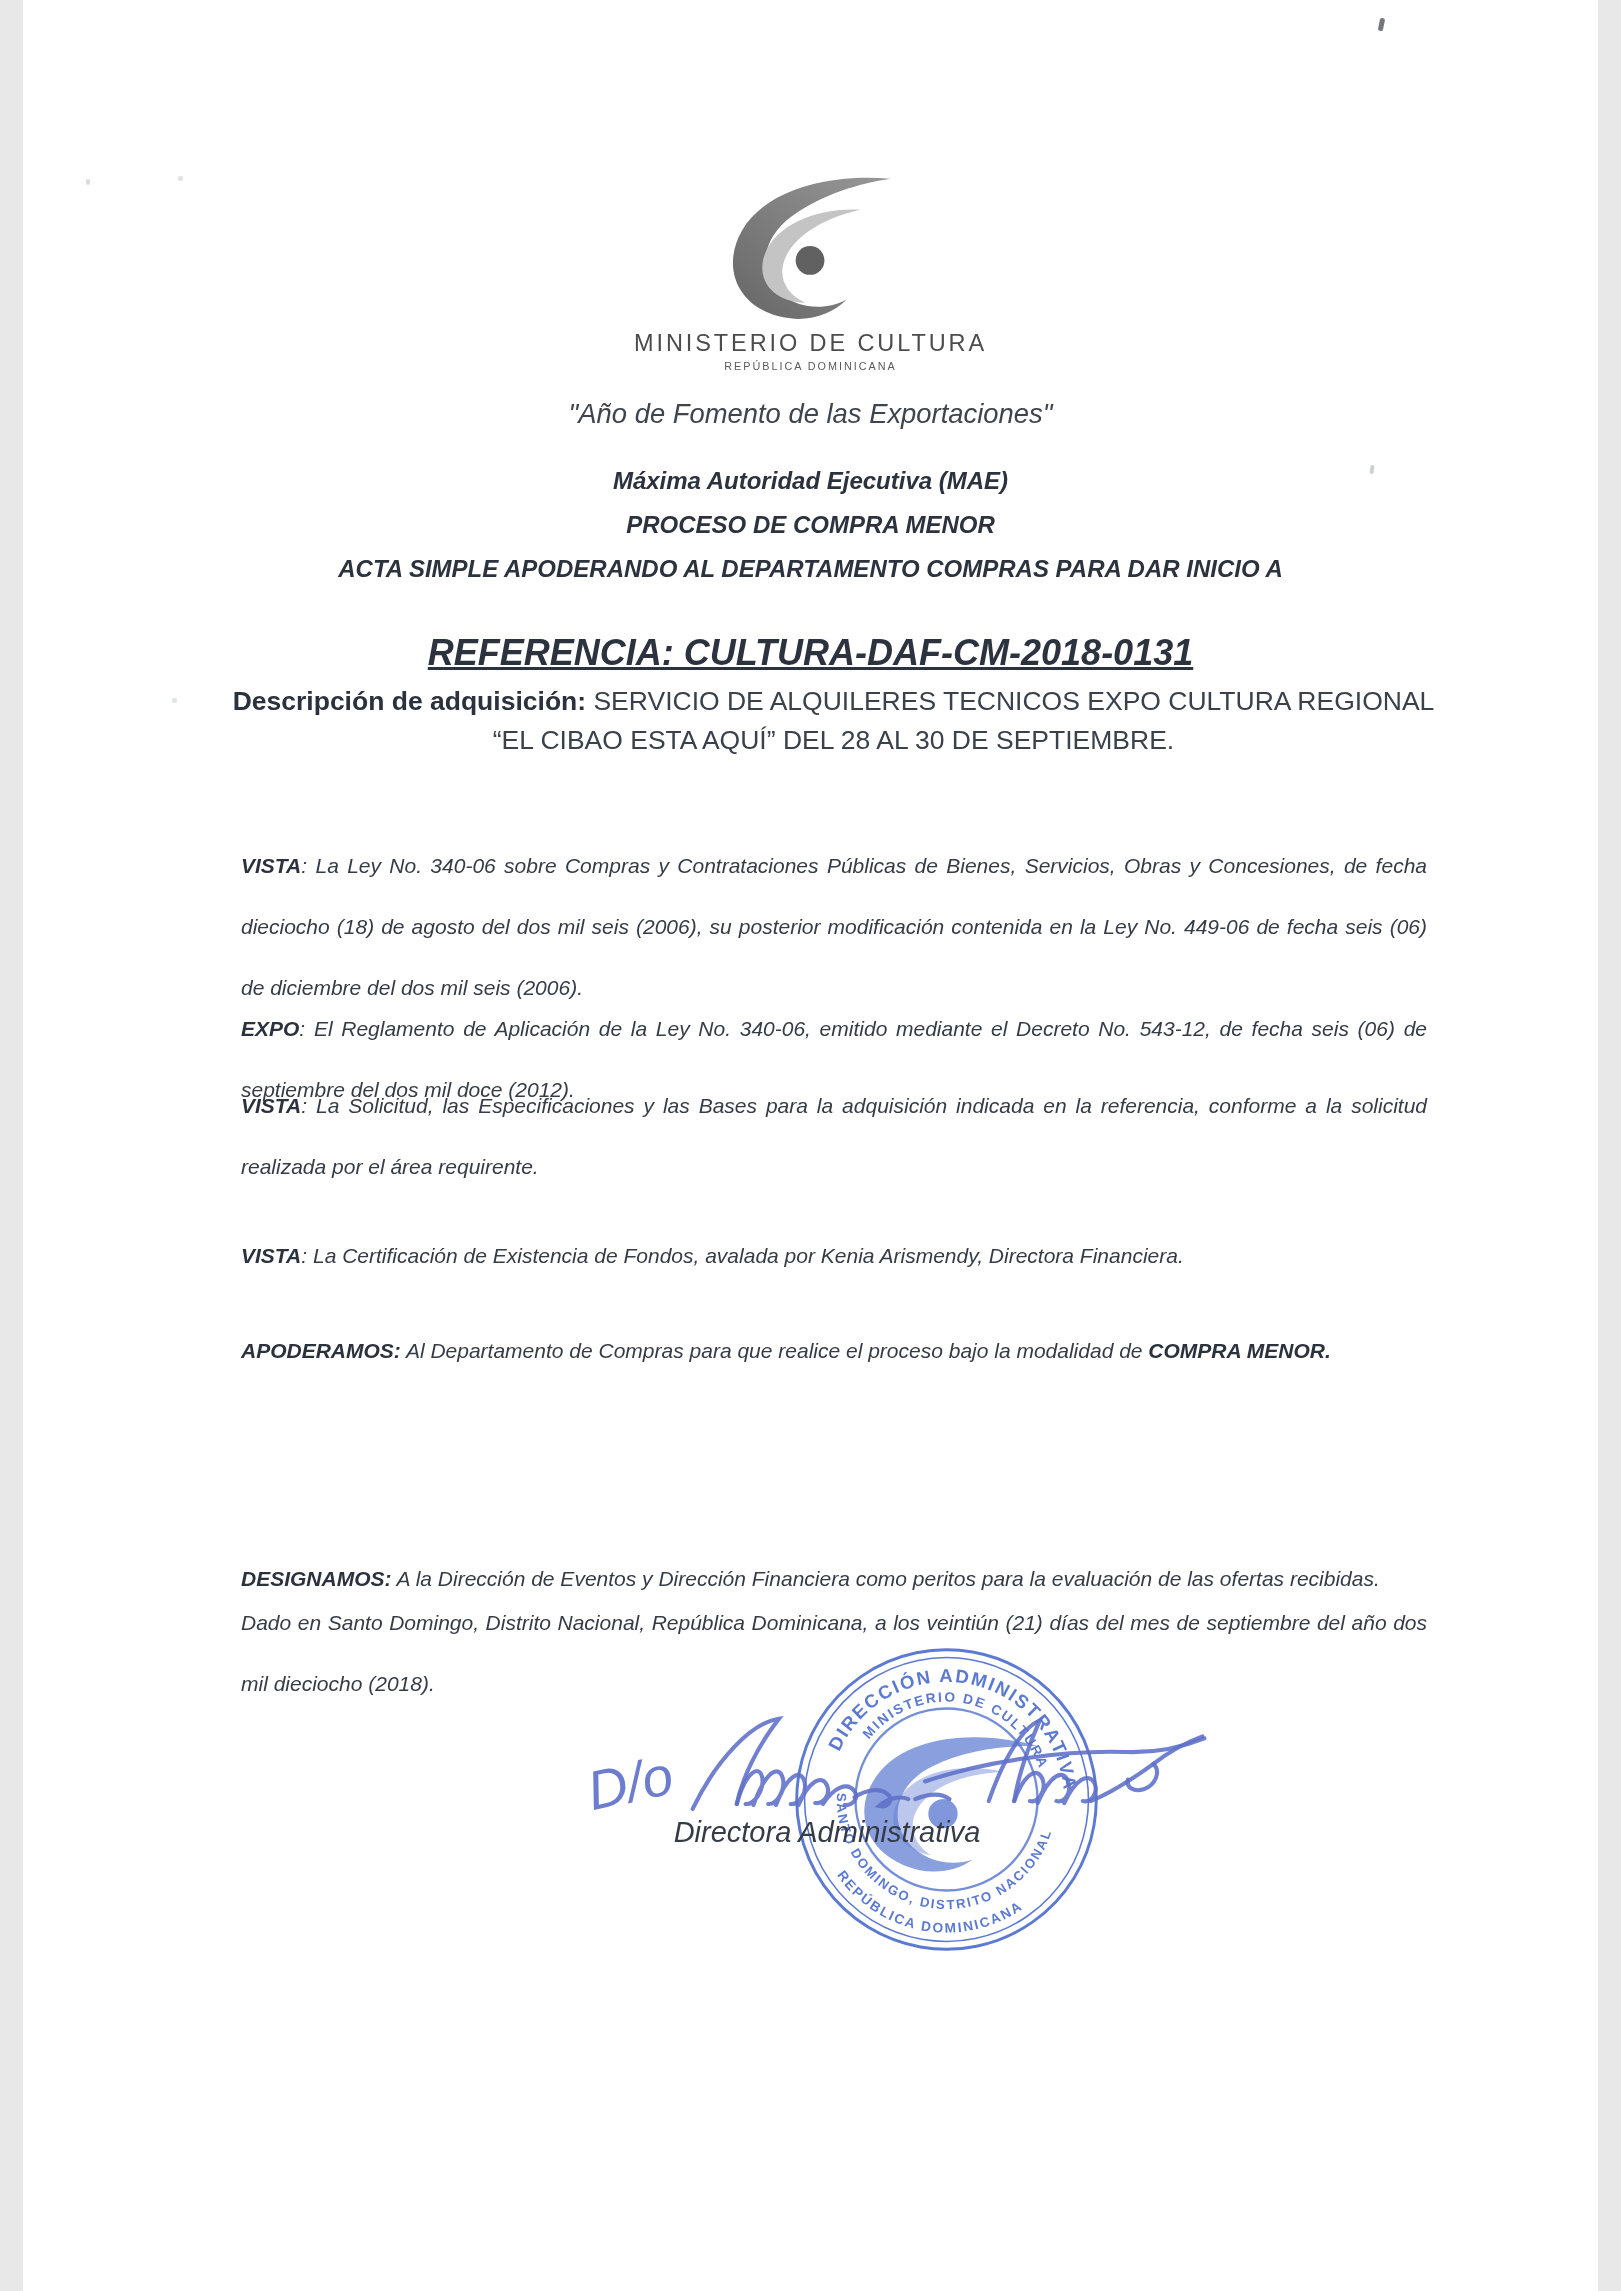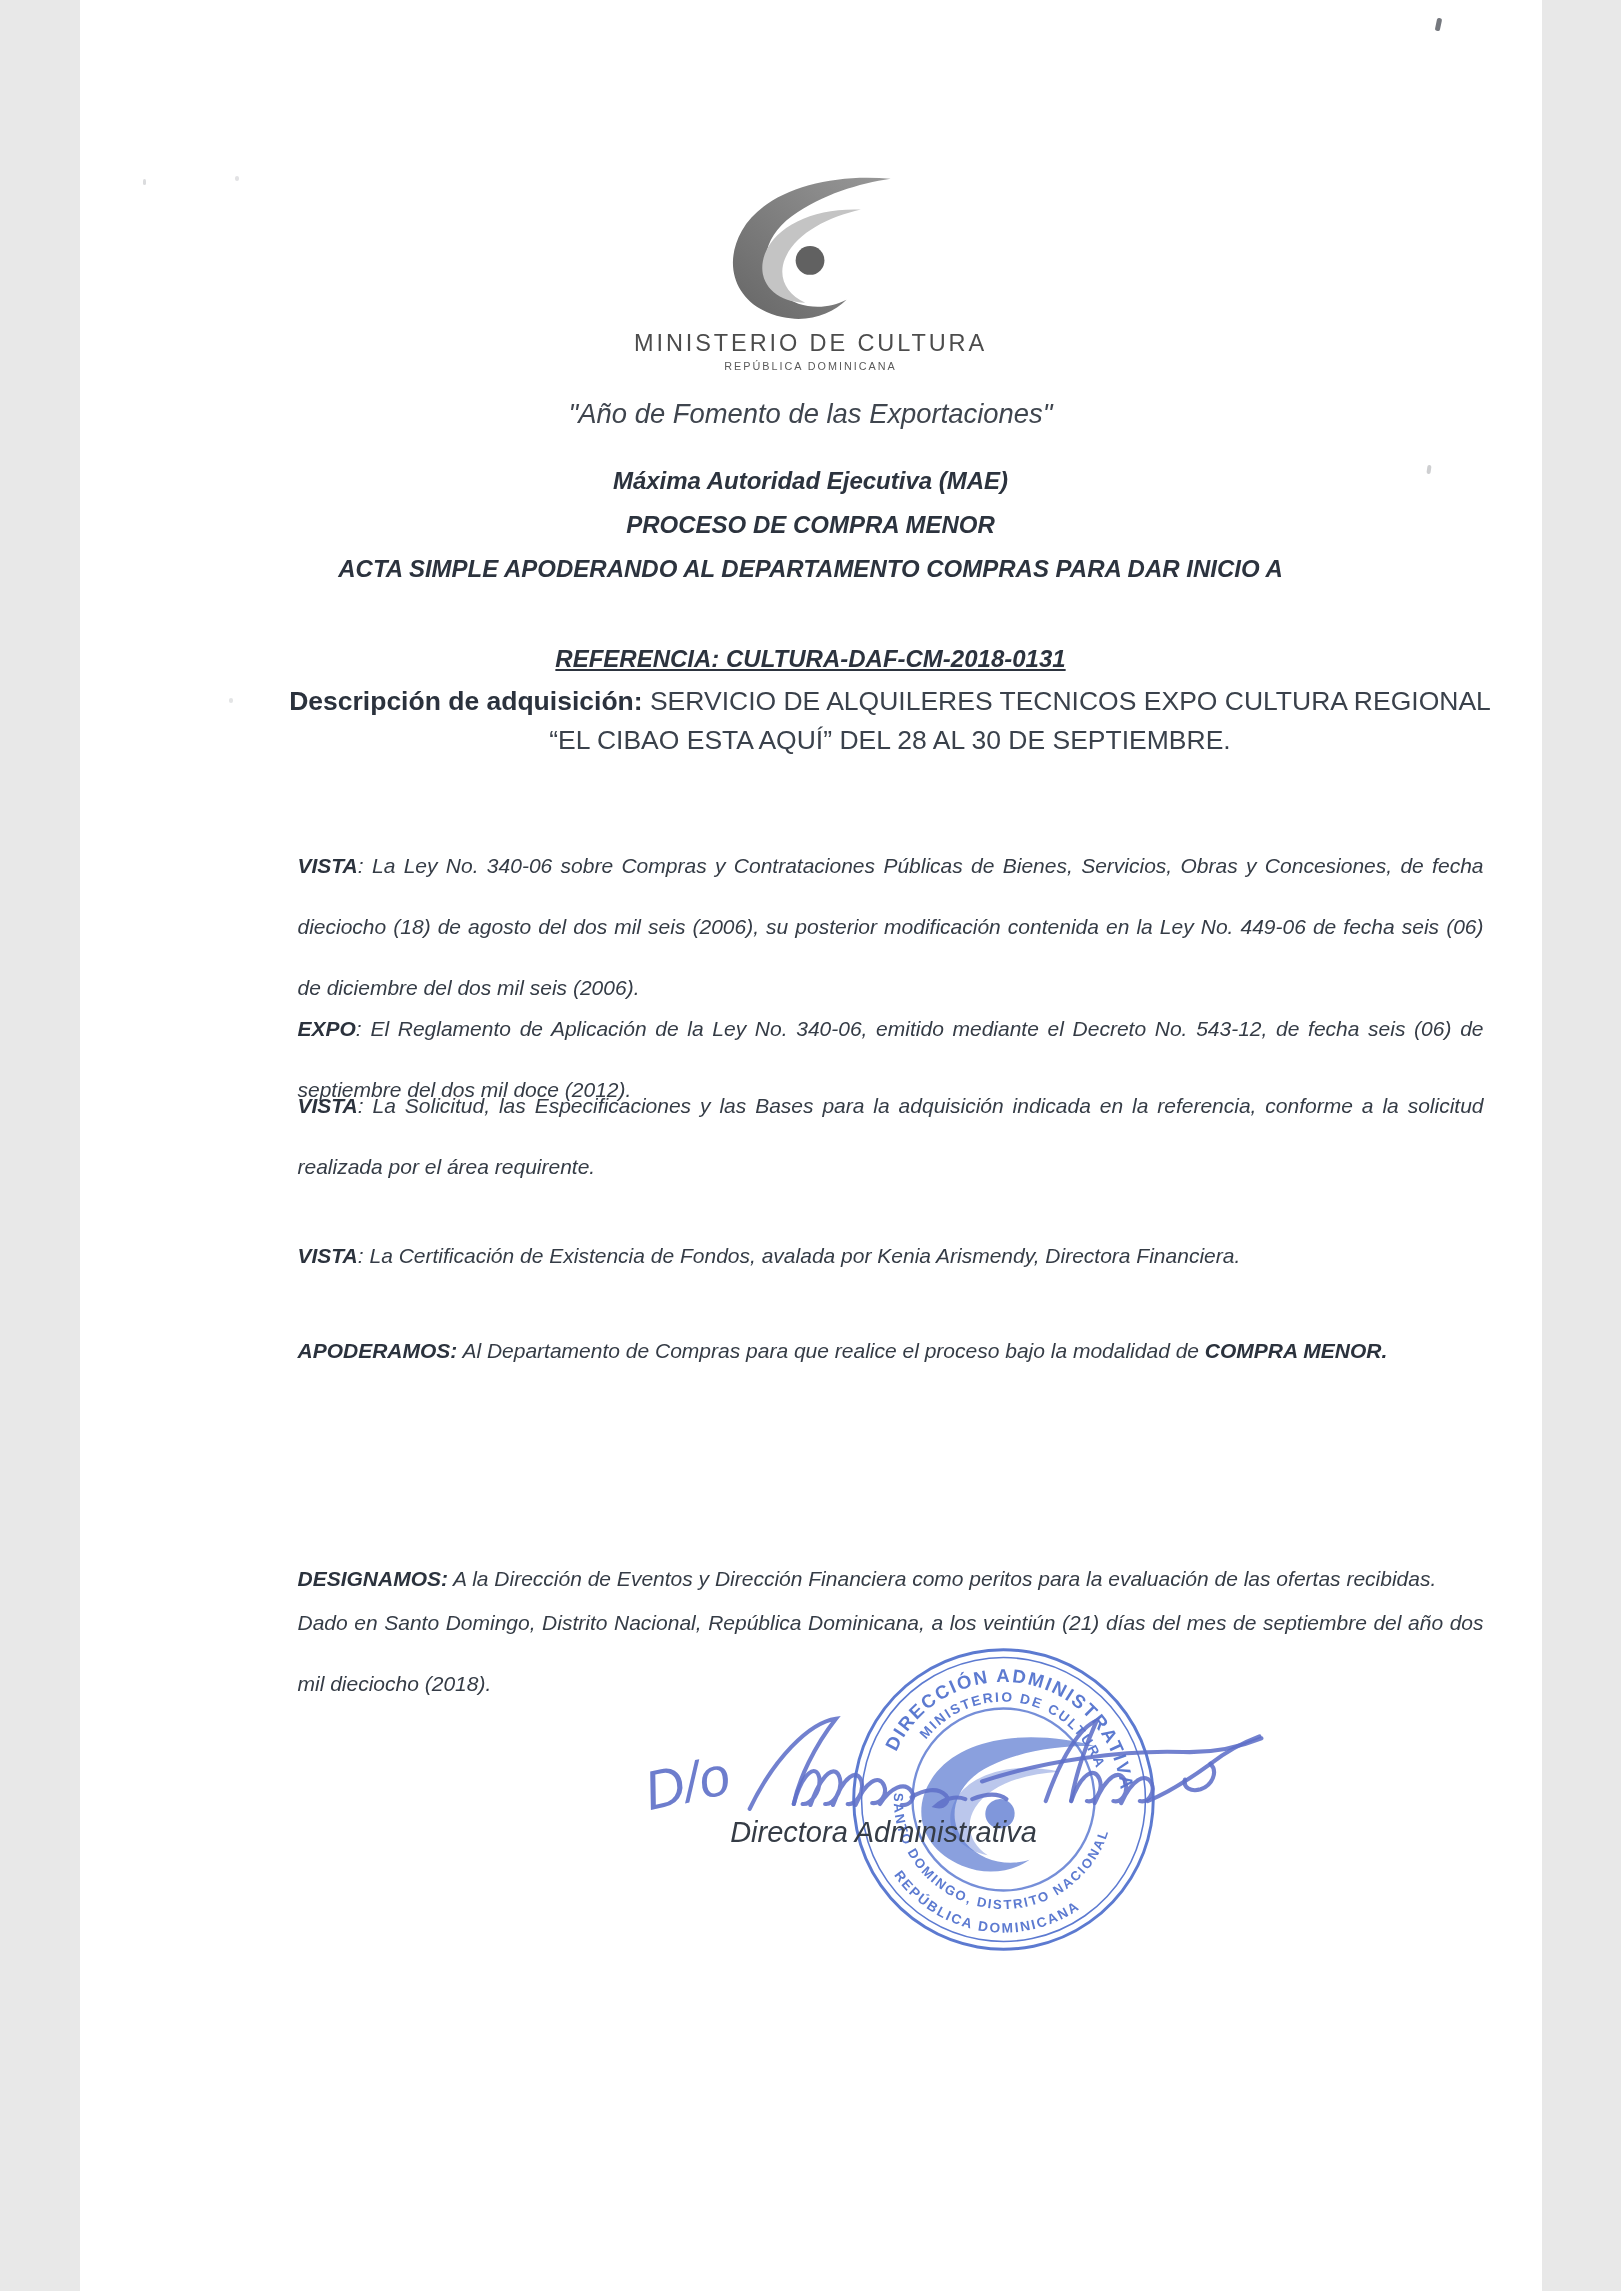--- a/index.html
+++ b/index.html
@@ -1,39 +1,39 @@
 <!DOCTYPE html>
 <html><head>
 <meta charset="utf-8">
 <style>
   * { margin:0; padding:0; box-sizing:border-box; }
   html,body { background:#e8e8e8; }
   .page {
-    position:relative; width:1462px; height:2292px; margin:0 auto;
+    position:relative; width:1575px; height:2292px; margin:0 auto;
     background:#ffffff; overflow:hidden;
     font-family:"Liberation Sans", sans-serif;
     color:#353c46;
   }
   .abs { position:absolute; }
   .center { width:100%; text-align:center; }
 
   
   .artifact { position:absolute; background:#3a3f47; border-radius:2px; }
 
   
   .logo-block { top:169px; }
   .logo-svg { display:block; margin:0 auto; }
   .org-name { margin-top:3.9px; font-size:23.5px; letter-spacing:2.9px; color:#4c4c4c; font-weight:400; }
   .org-sub  { margin-top:2.9px; font-size:10.8px; letter-spacing:2px; color:#5a5a5a; }
 
   .motto { top:398px; font-size:27.4px; font-style:italic; color:#3f454e; }
 
   .title-block { top:459px; font-size:24px; font-weight:700; font-style:italic; line-height:44px; color:#2c333e; }
 
-  .reference { top:645px; font-size:24px; font-weight:700; font-style:italic; text-decoration:underline; color:#2c333e; }
+  .reference { top:632px; font-size:36px; font-weight:700; font-style:italic; text-decoration:underline; color:#2c333e; }
 
   .description { top:682px; left:198px; width:1225px; text-align:center; font-size:26.5px; line-height:39px; color:#3a414b; }
   .description .lbl { font-weight:700; color:#2b323d; }
 
   .body-par { position:absolute; left:218px; width:1186px; font-size:21px; font-style:italic;
               line-height:61px; text-align:justify; color:#353c46; }
   .body-par .plabel { font-weight:700; color:#2b323d; }
   .body-par .ptail  { font-weight:700; color:#2b323d; }
   .p1 { top:835px; } .p2 { top:998px; } .p3 { top:1075px; } .p4 { top:1225px; }
   .p5 { top:1320px; } .p6 { top:1548px; } .closing { top:1592px; }

